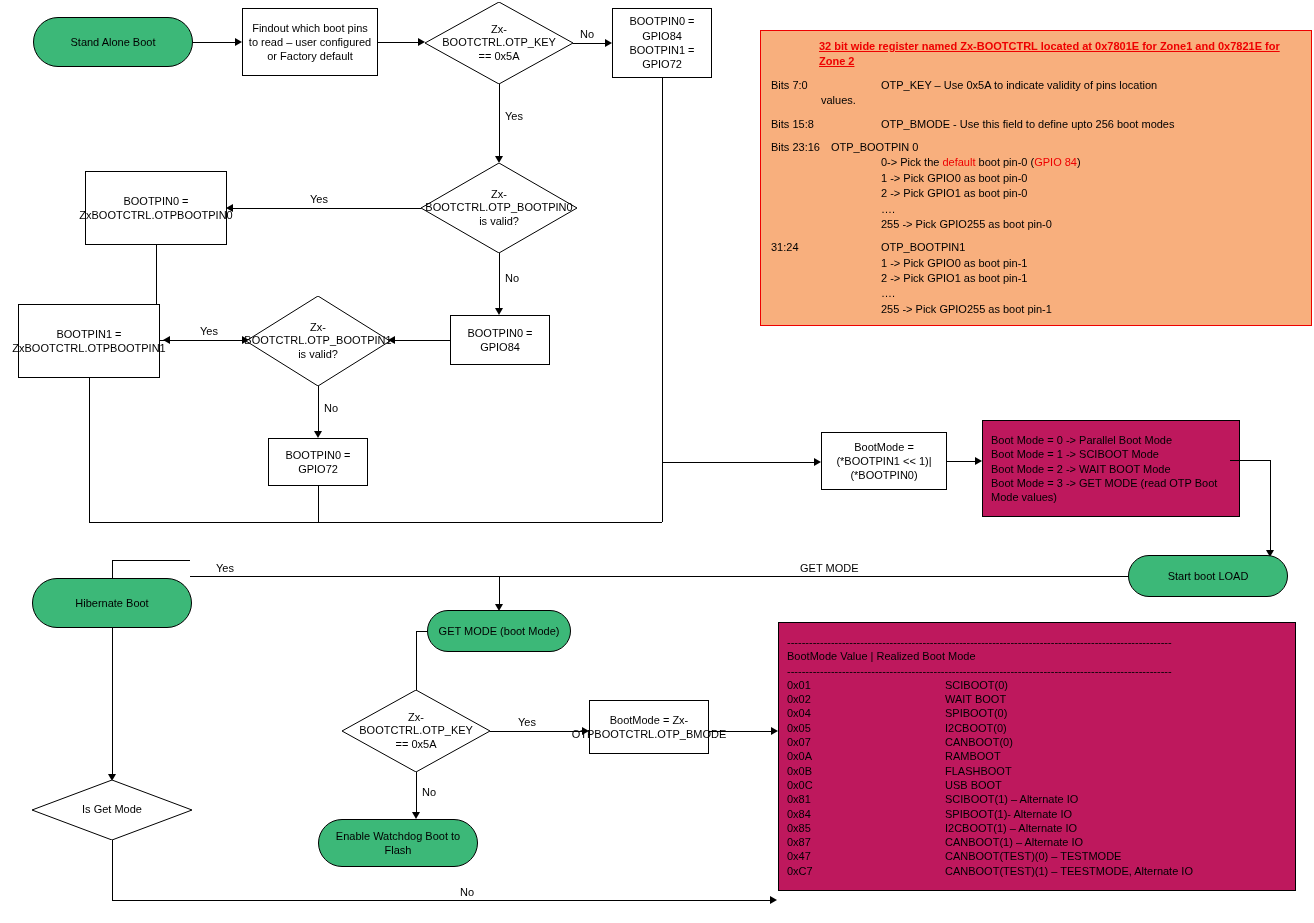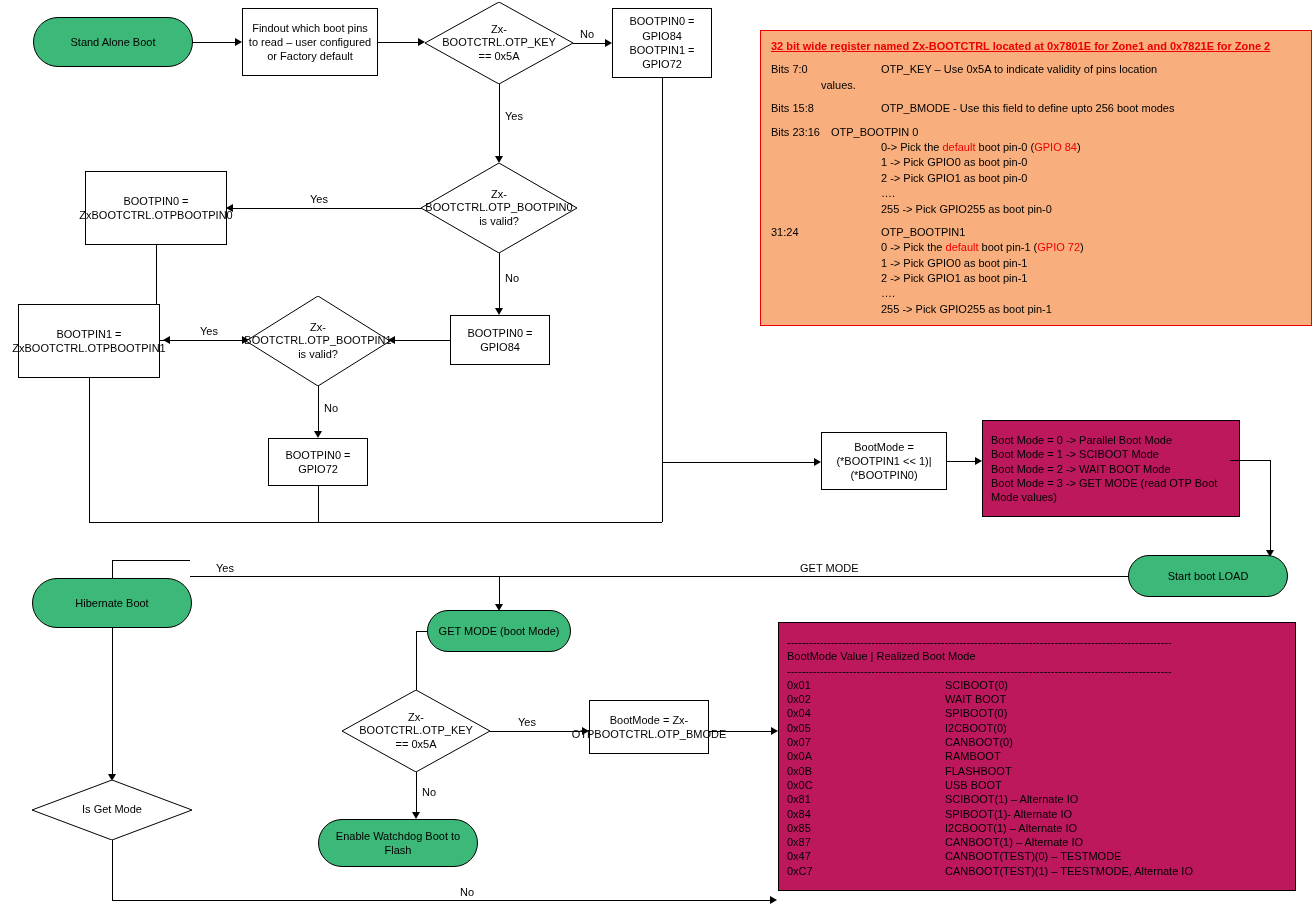--- a/index.html
+++ b/index.html
@@ -68,21 +68,21 @@
     padding:12px 8px;
     font-size:11px;
     line-height:1.3;
   }
   .label {
     position:absolute;
     font-size:11px;
     background:transparent;
   }
   .red { color:#e00; }
-  .u { text-decoration: underline; }
+  .u { text-decoration: underline; margin-left: 48px; }
   table.bm { border-collapse: collapse; }
   table.bm td { padding: 0 18px 0 0; white-space: nowrap; font-size:11px; }
   .arrow-h { position:absolute; height:0; border-top:1px solid #000; }
   .arrow-v { position:absolute; width:0; border-left:1px solid #000; }
   .arrowhead-r { position:absolute; width:0;height:0;border-top:4px solid transparent;border-bottom:4px solid transparent;border-left:7px solid #000; }
   .arrowhead-l { position:absolute; width:0;height:0;border-top:4px solid transparent;border-bottom:4px solid transparent;border-right:7px solid #000; }
   .arrowhead-d { position:absolute; width:0;height:0;border-left:4px solid transparent;border-right:4px solid transparent;border-top:7px solid #000; }
 </style>
 </head>
 <body>
@@ -303,23 +303,20 @@
   <div><span style="display:inline-block;width:60px;">Bits 23:16</span><span>OTP_BOOTPIN 0</span></div>
   <div style="padding-left:110px;">
     <span>0-&gt; Pick the </span><span class="red">default</span><span> boot pin-0 (</span><span class="red">GPIO 84</span><span>)</span>
   </div>
   <div style="padding-left:110px;">1 -&gt; Pick GPIO0 as boot pin-0</div>
   <div style="padding-left:110px;">2 -&gt; Pick GPIO1 as boot pin-0</div>
   <div style="padding-left:110px;">….</div>
   <div style="padding-left:110px;">255 -&gt; Pick GPIO255 as boot pin-0</div>
   <div style="height:8px;"></div>
   <div><span style="display:inline-block;width:110px;">31:24</span><span>OTP_BOOTPIN1</span></div>
-  <div style="padding-left:110px;">
-    <span>0 -&gt; Pick the </span><span class="red">default</span><span> boot pin-1 (</span><span class="red">GPIO 72</span><span>)</span>
-  </div>
   <div style="padding-left:110px;">1 -&gt; Pick GPIO0 as boot pin-1</div>
   <div style="padding-left:110px;">2 -&gt; Pick GPIO1 as boot pin-1</div>
   <div style="padding-left:110px;">….</div>
   <div style="padding-left:110px;">255 -&gt; Pick GPIO255 as boot pin-1</div>
 </div>
 
 <div class="note-blue" style="left:778px; top:622px; width:500px;">
   <div>---------------------------------------------------------------------------------------------------------</div>
   <div>BootMode Value  |  Realized Boot Mode</div>
   <div>---------------------------------------------------------------------------------------------------------</div>

